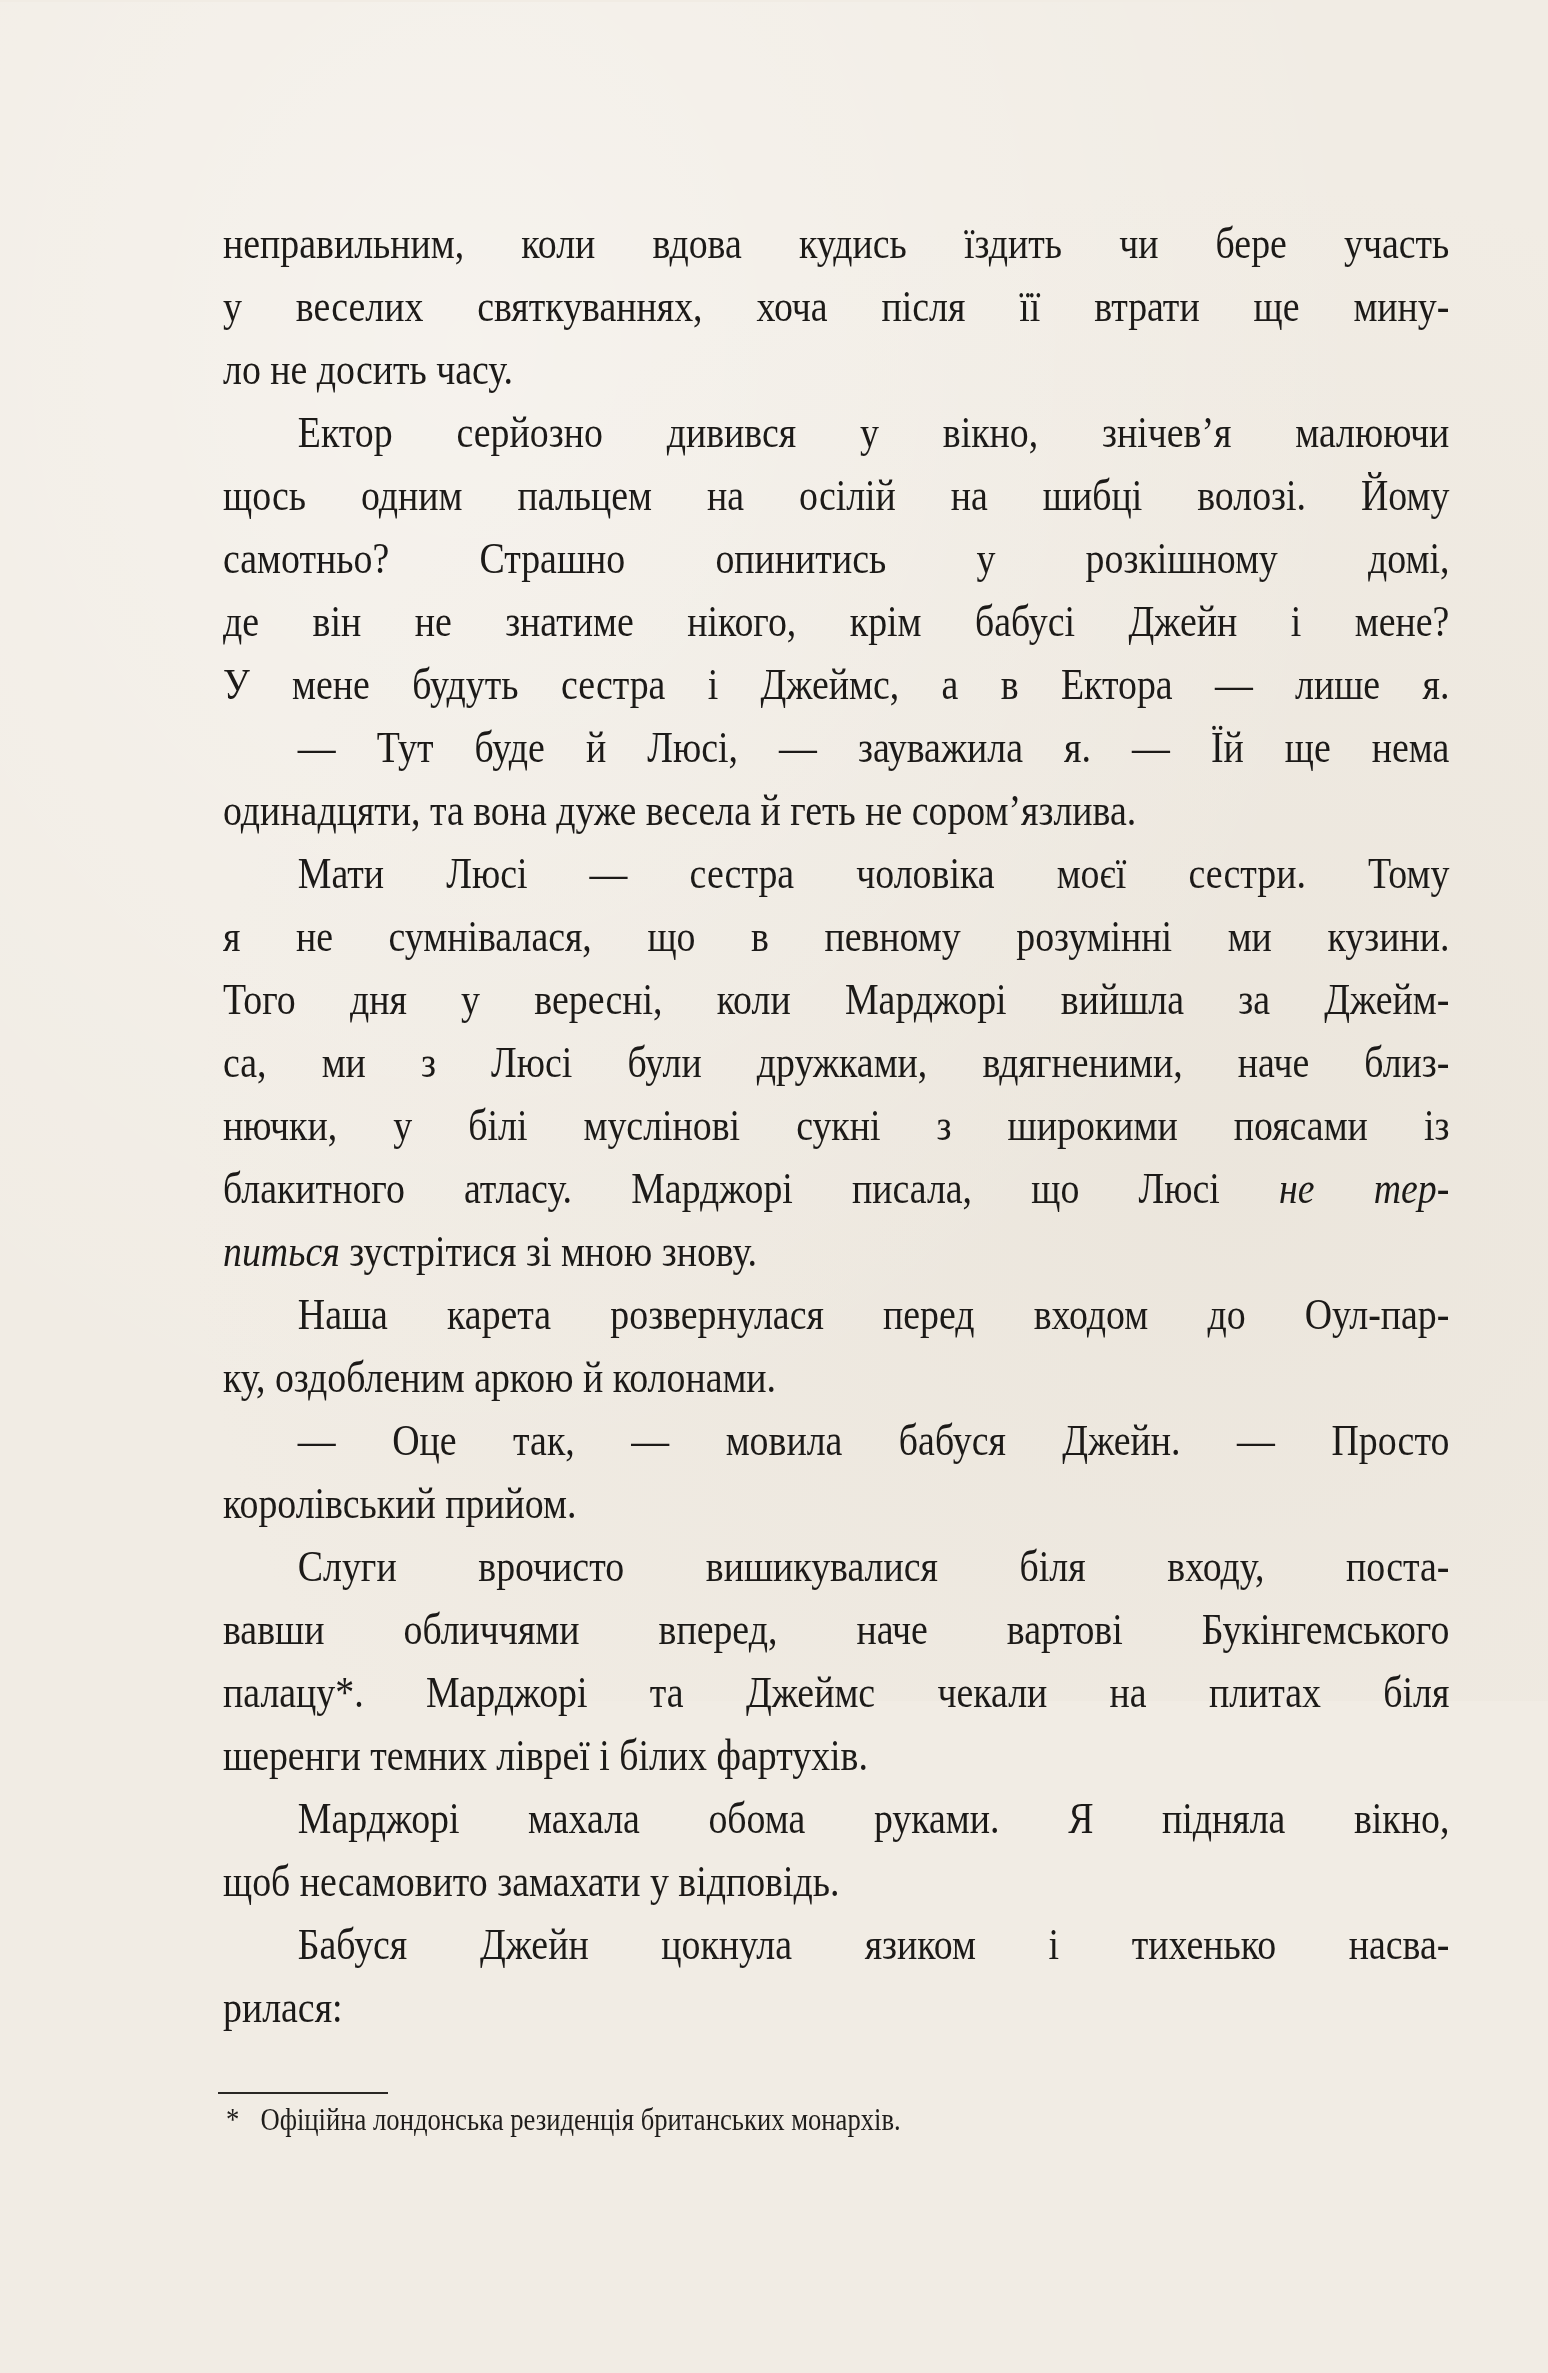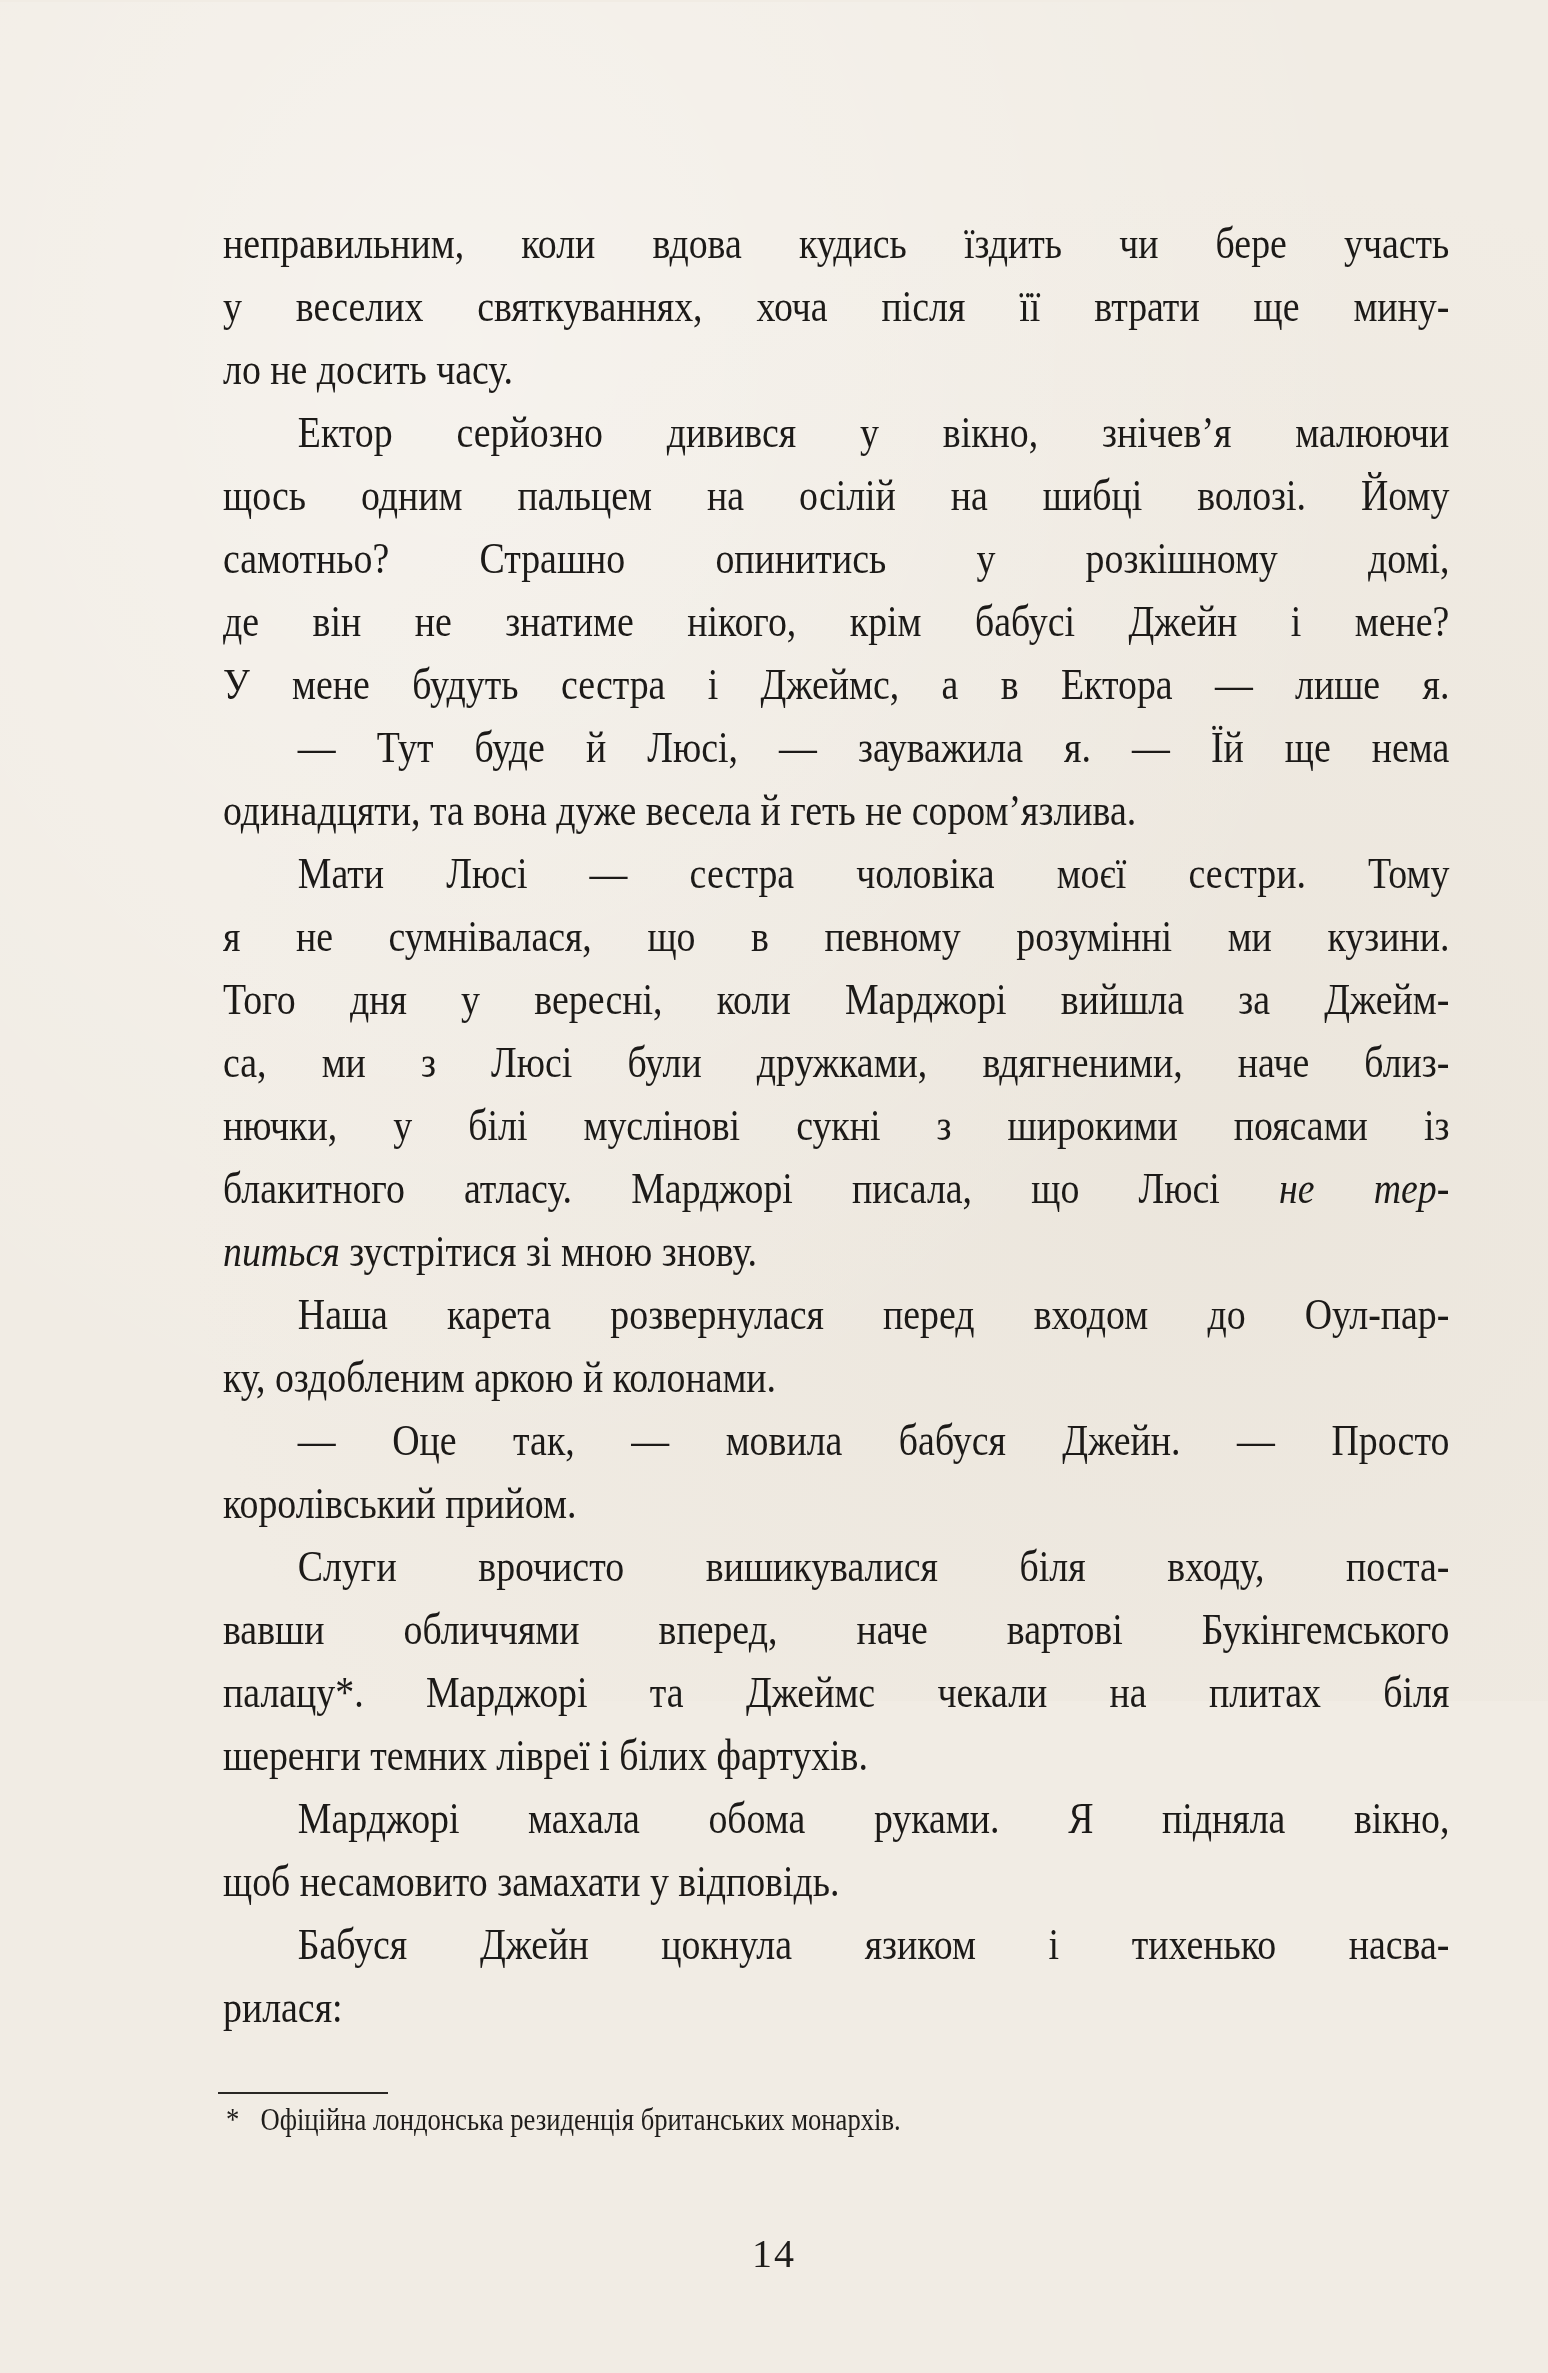--- a/index.html
+++ b/index.html
@@ -130,15 +130,14 @@
 
     <span class="line indent">Бабуся Джейн цокнула язиком і тихенько насва-</span>
     <span class="line last">рилася:</span>
   </div>
 
   <div class="footnote-rule"></div>
   <div class="footnote">
     <span class="mark">*</span><span>Офіційна лондонська резиденція британських монархів.</span>
   </div>
 
-  <div class="page-number">14</div>
 </div>
 
 
 </body></html>

